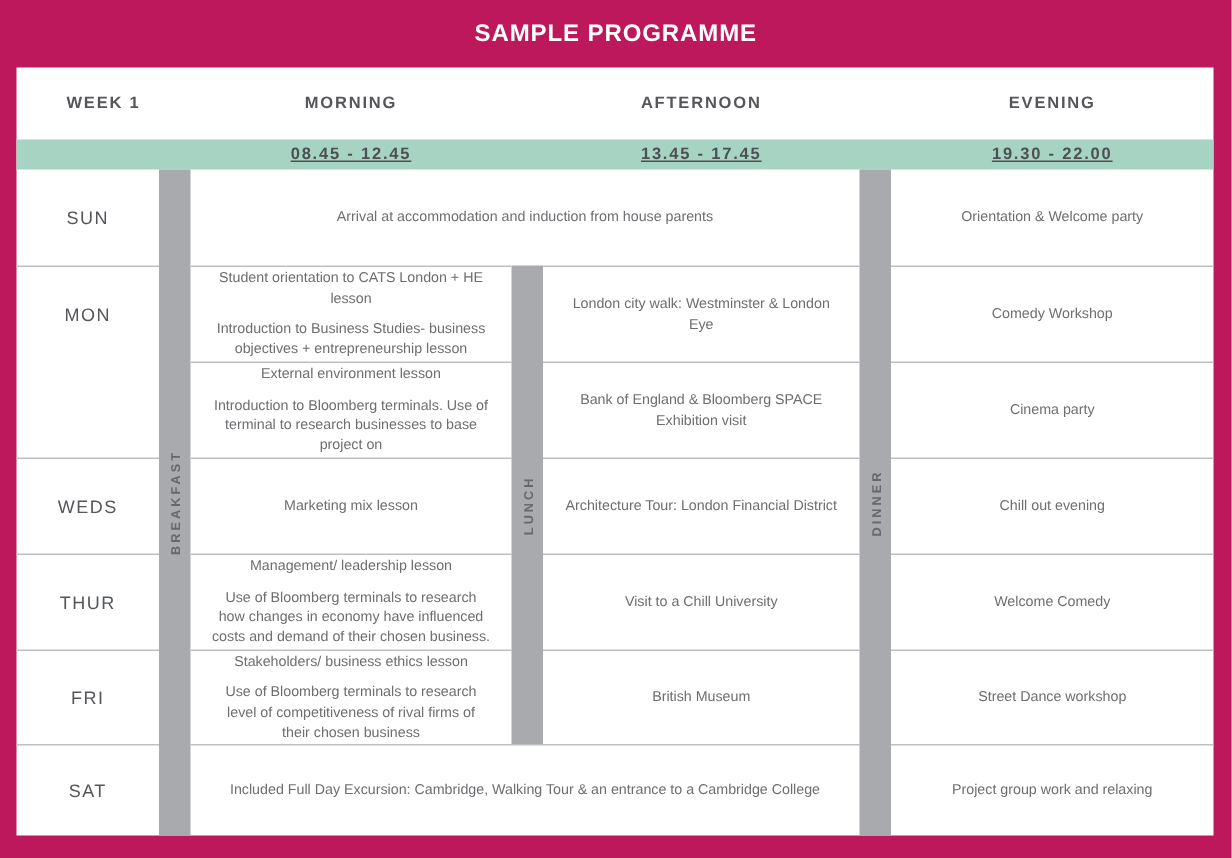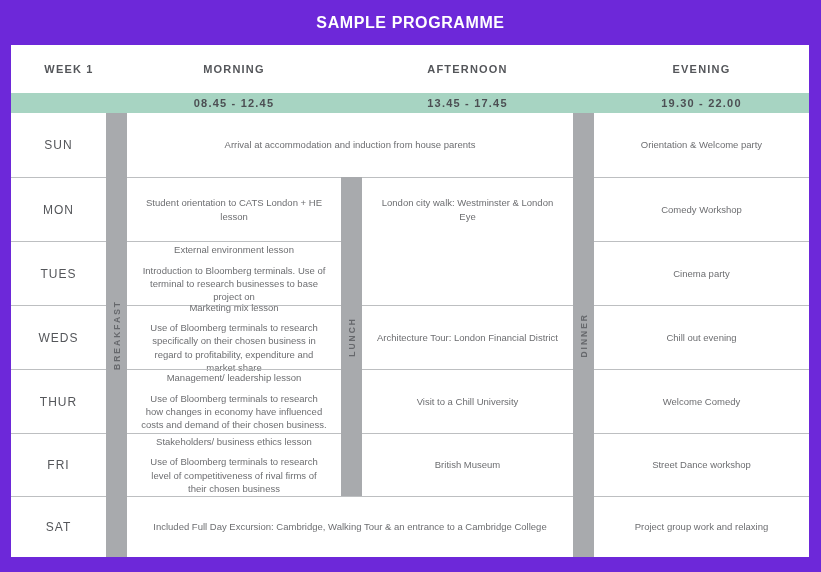--- a/index.html
+++ b/index.html
@@ -1,18 +1,18 @@
 <!DOCTYPE html>
 <html><head>
 <meta charset="utf-8">
 <style>
   html,body { margin:0; padding:0; }
   .page {
     position:relative; width:821px; height:572px;
-    background:#6d28d9; overflow:hidden;
+    background:#be185d; overflow:hidden;
     font-family:"Liberation Sans", sans-serif;
   }
   .title-bar {
     position:absolute; top:0; left:0; width:100%; height:45px;
     display:flex; align-items:center; justify-content:center;
   }
   .title-text {
     color:#ffffff; font-weight:bold; font-size:16px; letter-spacing:0.6px;
   }
   .grid {
@@ -26,20 +26,21 @@
     display:flex; align-items:center; justify-content:center;
     text-align:center; box-sizing:border-box;
   }
   .col-head {
     font-weight:bold; font-size:11px; letter-spacing:1.2px; color:#54565a;
   }
   .green-band { background:#a7d4c2; }
   .time {
     font-weight:bold; font-size:11px; letter-spacing:1.2px; color:#4c4f53;
     z-index:1;
+    text-decoration:underline;
   }
   .bar {
     background:#a8aaad;
     display:flex; align-items:center; justify-content:center;
   }
   .bar-label {
     writing-mode:vertical-rl; transform:rotate(180deg);
     font-size:8.5px; font-weight:600; letter-spacing:2px; color:#66686c;
   }
   .day {
@@ -84,35 +85,35 @@
       <span class="bar-label">DINNER</span>
     </div>
 
     <div class="cell day" style="grid-area:3/1/4/2">SUN</div>
     <div class="cell act" style="grid-area:3/3/4/6">Arrival at accommodation and induction from house parents</div>
     <div class="cell act" style="grid-area:3/7/4/8">Orientation &amp; Welcome party</div>
 
     <div class="cell day bt" style="grid-area:4/1/5/2">MON</div>
     <div class="cell act act-multi bt" style="grid-area:4/3/5/4">
       <div>Student orientation to CATS London + HE lesson</div>
+      <div>Introduction to Business Studies- business objectives + entrepreneurship lesson</div>
     </div>
     <div class="cell act bt" style="grid-area:4/5/5/6">London city walk: Westminster &amp; London Eye</div>
     <div class="cell act bt" style="grid-area:4/7/5/8">Comedy Workshop</div>
 
-    <div class="cell day bt" style="grid-area:5/1/6/2">TUES</div>
     <div class="cell act act-multi bt" style="grid-area:5/3/6/4">
       <div>External environment lesson</div>
       <div>Introduction to Bloomberg terminals. Use of terminal to research businesses to base project on</div>
     </div>
+    <div class="cell act bt" style="grid-area:5/5/6/6">Bank of England &amp; Bloomberg SPACE Exhibition visit</div>
     <div class="cell act bt" style="grid-area:5/7/6/8">Cinema party</div>
 
     <div class="cell day bt" style="grid-area:6/1/7/2">WEDS</div>
     <div class="cell act act-multi bt" style="grid-area:6/3/7/4">
       <div>Marketing mix lesson</div>
-      <div>Use of Bloomberg terminals to research specifically on their chosen business in regard to profitability, expenditure and market share</div>
     </div>
     <div class="cell act bt" style="grid-area:6/5/7/6">Architecture Tour: London Financial District</div>
     <div class="cell act bt" style="grid-area:6/7/7/8">Chill out evening</div>
 
     <div class="cell day bt" style="grid-area:7/1/8/2">THUR</div>
     <div class="cell act act-multi bt" style="grid-area:7/3/8/4">
       <div>Management/ leadership lesson</div>
       <div>Use of Bloomberg terminals to research how changes in economy have influenced costs and demand of their chosen business.</div>
     </div>
     <div class="cell act bt" style="grid-area:7/5/8/6">Visit to a Chill University</div>

